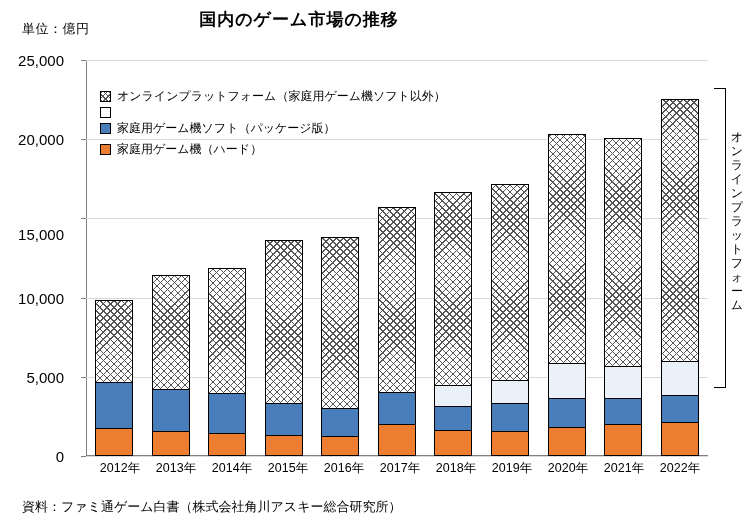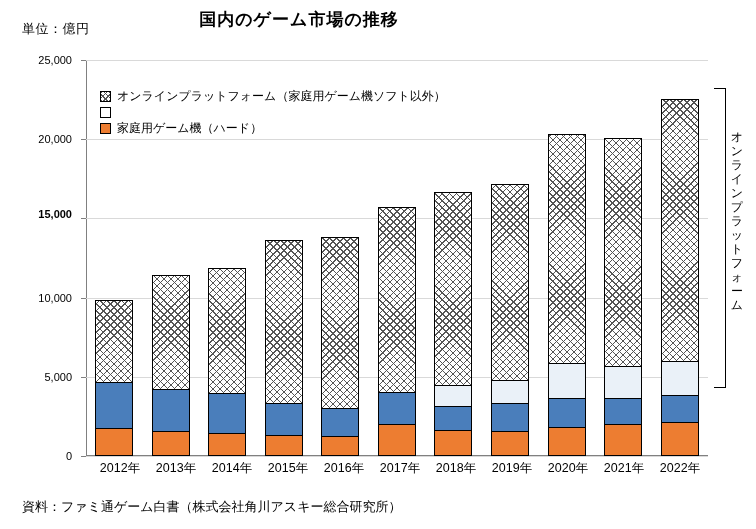--- a/index.html
+++ b/index.html
@@ -58,23 +58,23 @@
     position: absolute;
     left: 0;
     top: 0;
     width: 1px;
     height: 100%;
     background: #808080;
   }
   .ytick {
     position: absolute;
     right: 100%;
-    margin-right: 14px;
+    margin-right: 22px;
     transform: translateY(-50%);
-    font-size: 11px;
+    font-size: 15px;
     white-space: nowrap;
   }
   .ytick-mark {
     position: absolute;
     left: -5px;
     width: 5px;
     height: 1px;
     background: #808080;
   }
   .bars {
@@ -201,21 +201,21 @@
       <div class="gridline" style="top: 396px;"></div>
       <div class="ytick" style="top: 396px;">0</div>
       <div class="ytick-mark" style="top: 396px;"></div>
       <div class="gridline" style="top: 316.8px;"></div>
       <div class="ytick" style="top: 316.8px;">5,000</div>
       <div class="ytick-mark" style="top: 316.8px;"></div>
       <div class="gridline" style="top: 237.6px;"></div>
       <div class="ytick" style="top: 237.6px;">10,000</div>
       <div class="ytick-mark" style="top: 237.6px;"></div>
       <div class="gridline" style="top: 158.4px;"></div>
-      <div class="ytick" style="top: 154px; font-weight: bold;">15,000</div>
+      <div class="ytick" style="top: 174px;">15,000</div>
       <div class="ytick-mark" style="top: 158.4px;"></div>
       <div class="gridline" style="top: 79.2px;"></div>
       <div class="ytick" style="top: 79.2px;">20,000</div>
       <div class="ytick-mark" style="top: 79.2px;"></div>
       <div class="gridline" style="top: 0px;"></div>
       <div class="ytick" style="top: 0px;">25,000</div>
       <div class="ytick-mark" style="top: 0px;"></div>
     </div>
   <div class="bars" id="bars">
       <div class="bar-group">
@@ -297,20 +297,24 @@
 
 <div class="legend">
   <div class="legend-row">
     <span class="swatch sw-online"></span>
     <span>オンラインプラットフォーム（家庭用ゲーム機ソフト以外）</span>
   </div>
   <div class="legend-row">
     <span class="swatch sw-dl"></span>
   </div>
   <div class="legend-row">
+    <span class="swatch sw-pkg"></span>
+    <span>家庭用ゲーム機ソフト（パッケージ版）</span>
+  </div>
+  <div class="legend-row">
     <span class="swatch sw-hard"></span>
     <span>家庭用ゲーム機（ハード）</span>
   </div>
 </div>
 
 <div class="bracket"></div>
 <div class="bracket-label">オンラインプラットフォーム</div>
 
 <div class="source">資料：ファミ通ゲーム白書（株式会社角川アスキー総合研究所）</div>
 

